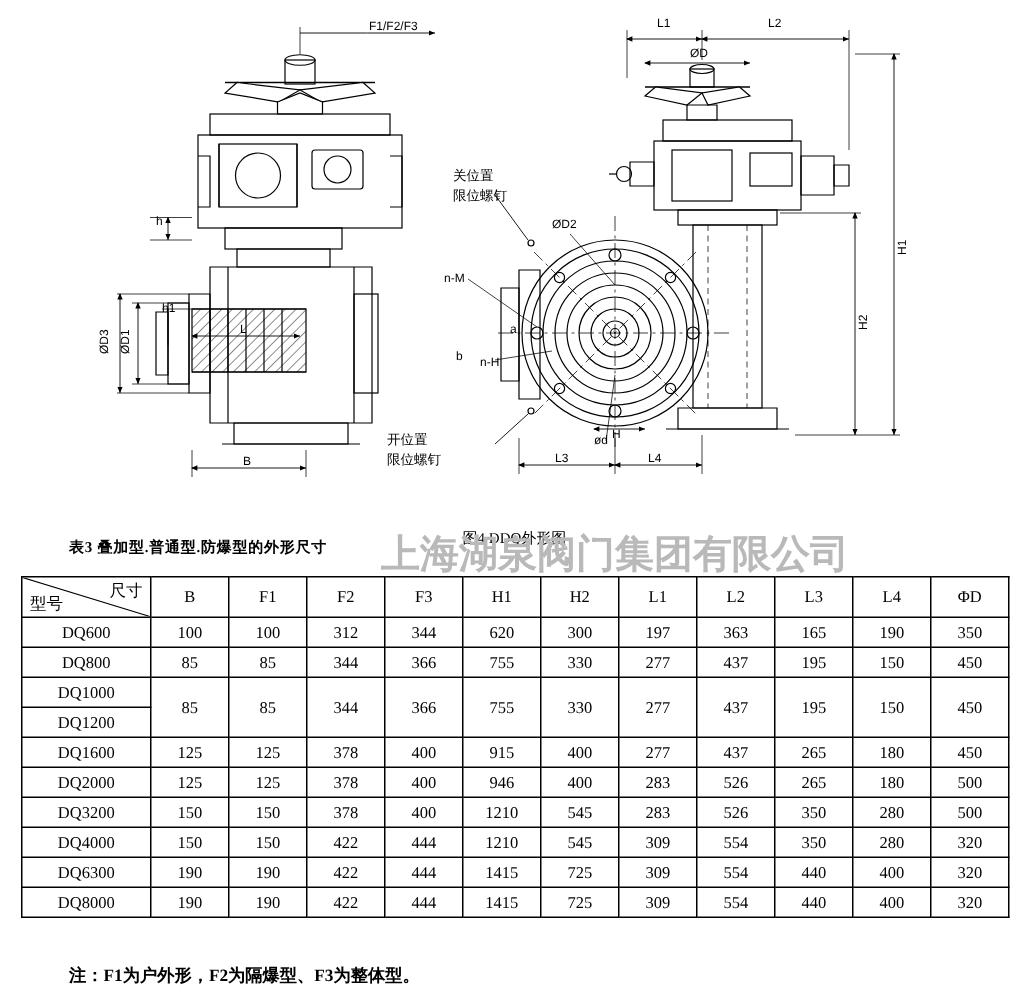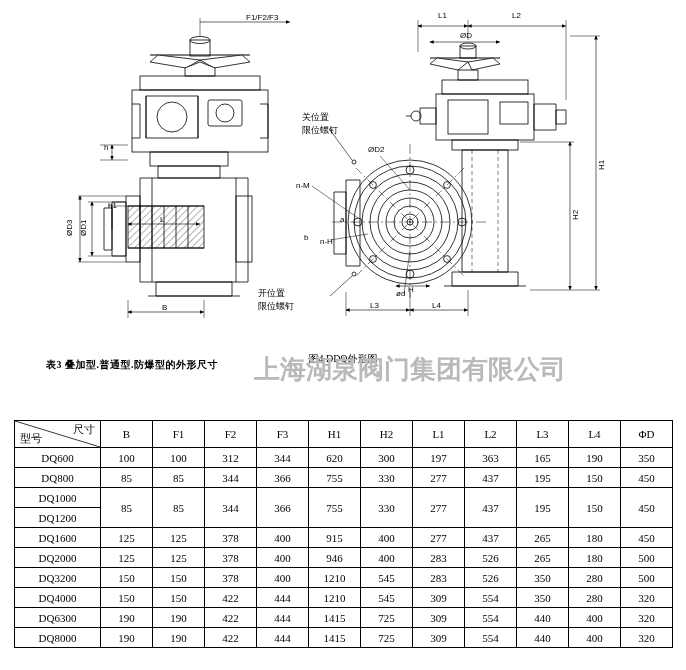--- a/index.html
+++ b/index.html
@@ -41,21 +41,20 @@
     pointer-events:none;
   }
 
   
   .tbl-wrap{position:absolute;left:14px;top:384px;width:658px;}
   table{
     border-collapse:collapse;
     width:658px;
     font-size:11px;
     table-layout:fixed;
-    margin-top:36px;
   }
   table td,table th{
     border:1px solid #000;
     text-align:center;
     height:19px;
     padding:0;
     font-weight:normal;
   }
   .hdr td{height:26px;}
   .corner{position:relative;padding:0;}
@@ -438,13 +437,14 @@
             <td>309</td>
             <td>554</td>
             <td>440</td>
             <td>400</td>
             <td>320</td>
           </tr>
         </tbody>
     </table>
   </div>
 
+  <div class="note">注：F1为户外形，F2为隔爆型、F3为整体型。</div>
 </div>
 
 </body></html>

